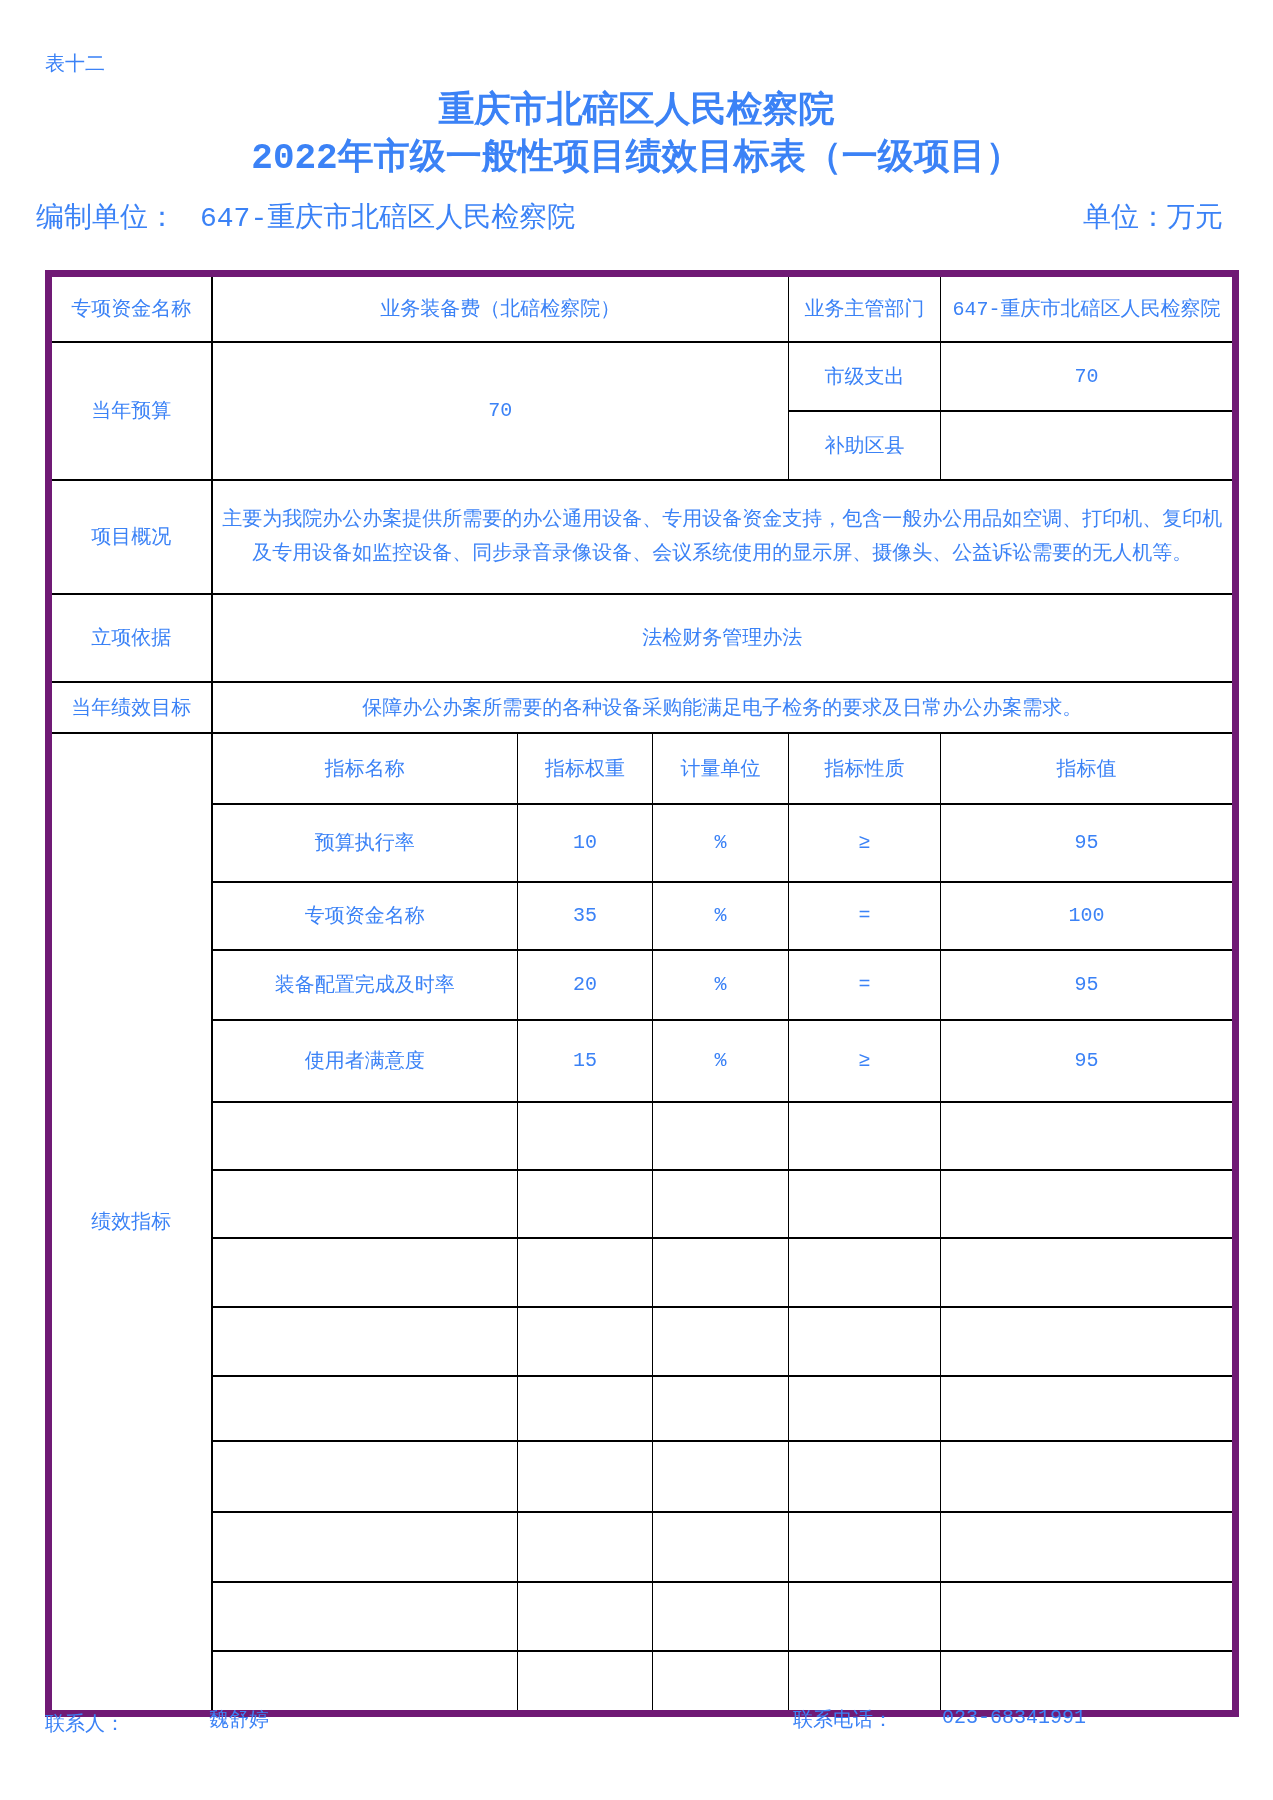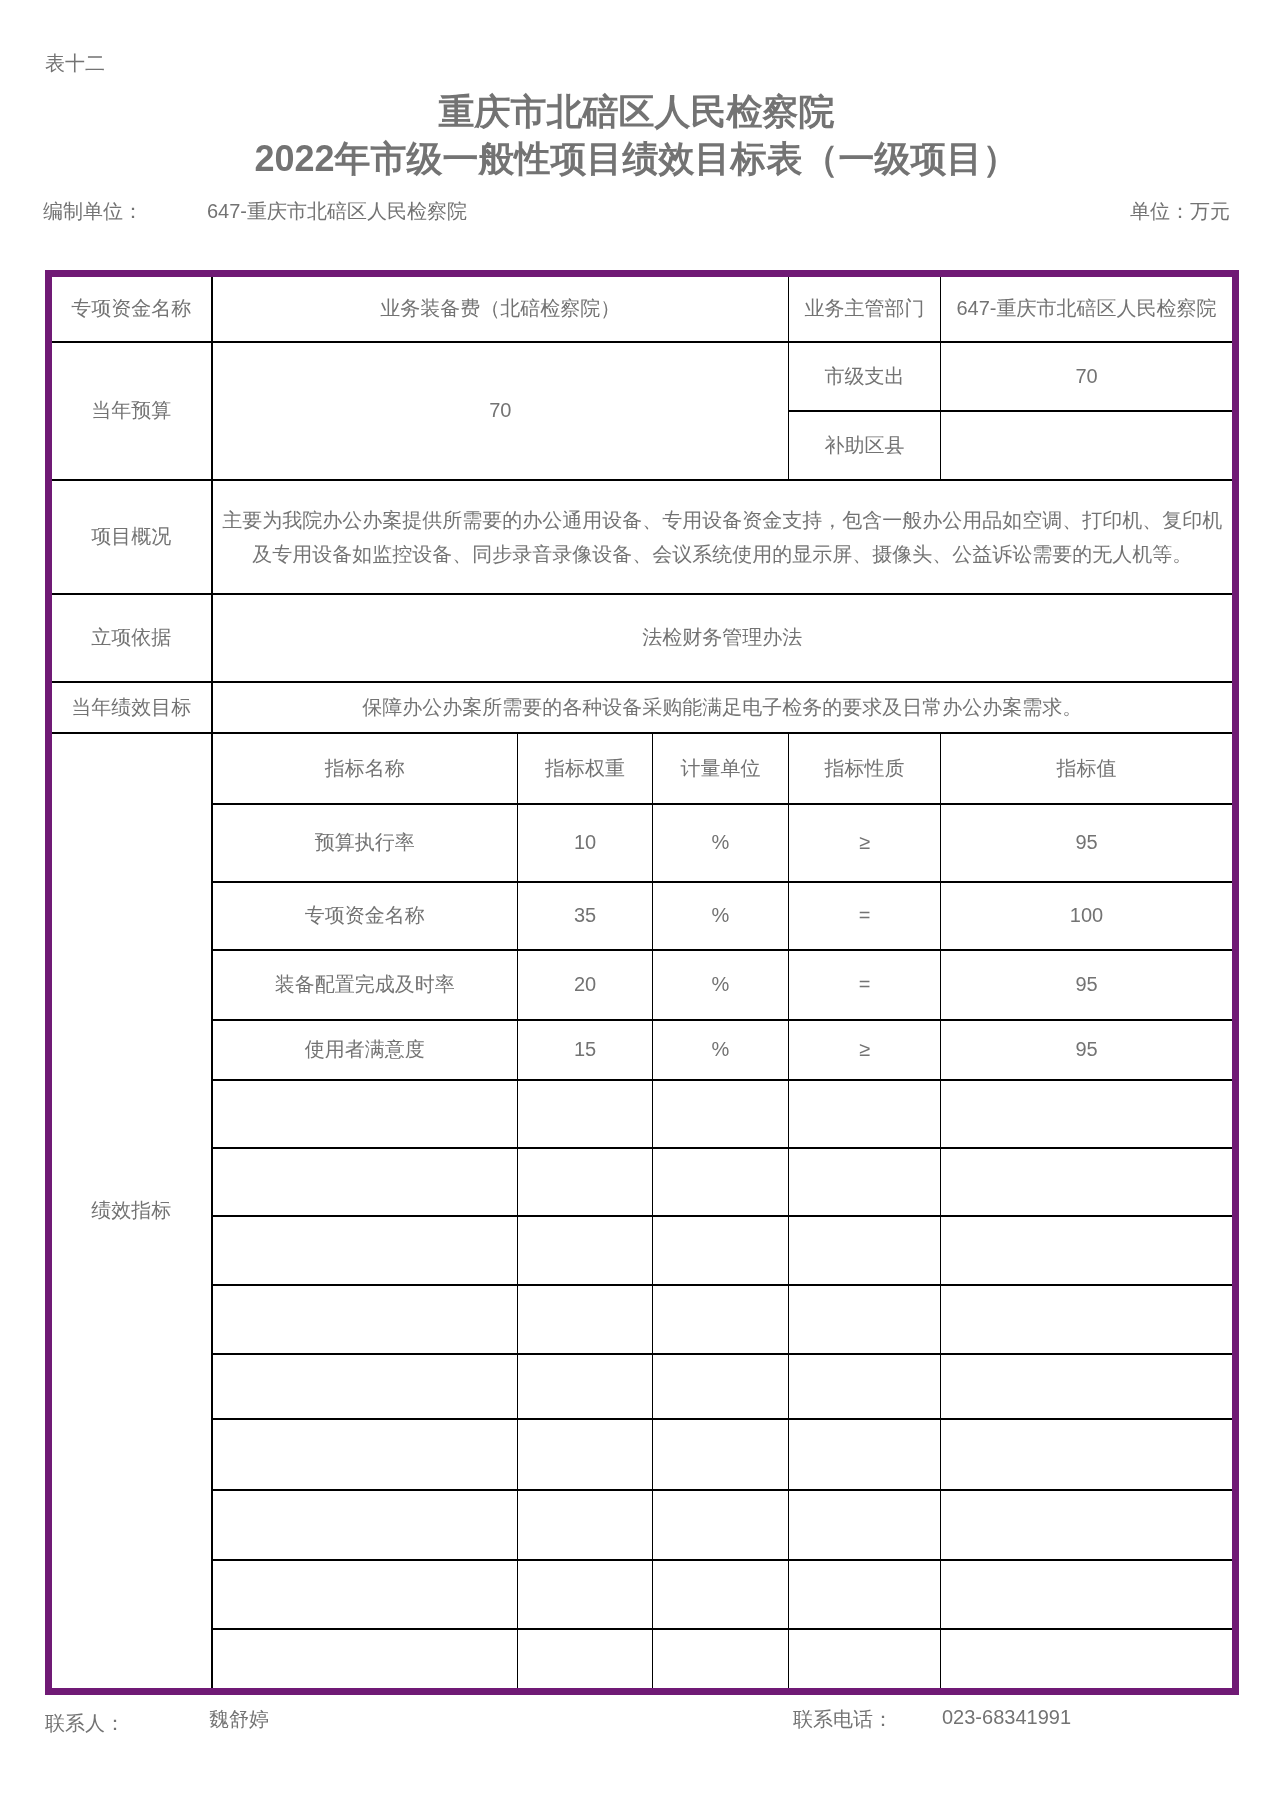--- a/index.html
+++ b/index.html
@@ -5,47 +5,47 @@
   html, body {
     margin: 0;
     padding: 0;
     background: #ffffff;
   }
   .page {
     position: relative;
     width: 1273px;
     height: 1800px;
     background: #ffffff;
-    color: #737373;
-    font-family: Liberation Sans, sans-serif;
+    color: #3b82f6;
+    font-family: Liberation Mono, monospace;
     overflow: hidden;
   }
   .table-tag {
     position: absolute;
     left: 45px;
     top: 50px;
     font-size: 20px;
   }
   .title-block {
     position: absolute;
     left: 0;
     top: 88px;
     width: 1273px;
     text-align: center;
     font-weight: bold;
     font-size: 36px;
     line-height: 47px;
   }
   .meta-row {
     position: absolute;
-    left: 43px;
+    left: 36px;
     top: 198px;
     width: 1187px;
     height: 26px;
-    font-size: 20px;
+    font-size: 28px;
   }
   .meta-label { position: absolute; left: 0; top: 0; }
   .meta-value { position: absolute; left: 164px; top: 0; }
   .meta-unit  { position: absolute; right: 0; top: 0; }
 
   table.main {
     position: absolute;
     left: 45px;
     top: 270px;
     width: 1187px;
@@ -167,21 +167,21 @@
       <td>=</td>
       <td>100</td>
     </tr>
     <tr style="height:70px">
       <td>装备配置完成及时率</td>
       <td>20</td>
       <td>%</td>
       <td>=</td>
       <td>95</td>
     </tr>
-    <tr style="height:60px">
+    <tr style="height:82px">
       <td>使用者满意度</td>
       <td>15</td>
       <td>%</td>
       <td>≥</td>
       <td>95</td>
     </tr>
 
     <tr style="height:68px">
       <td></td>
           <td></td>

